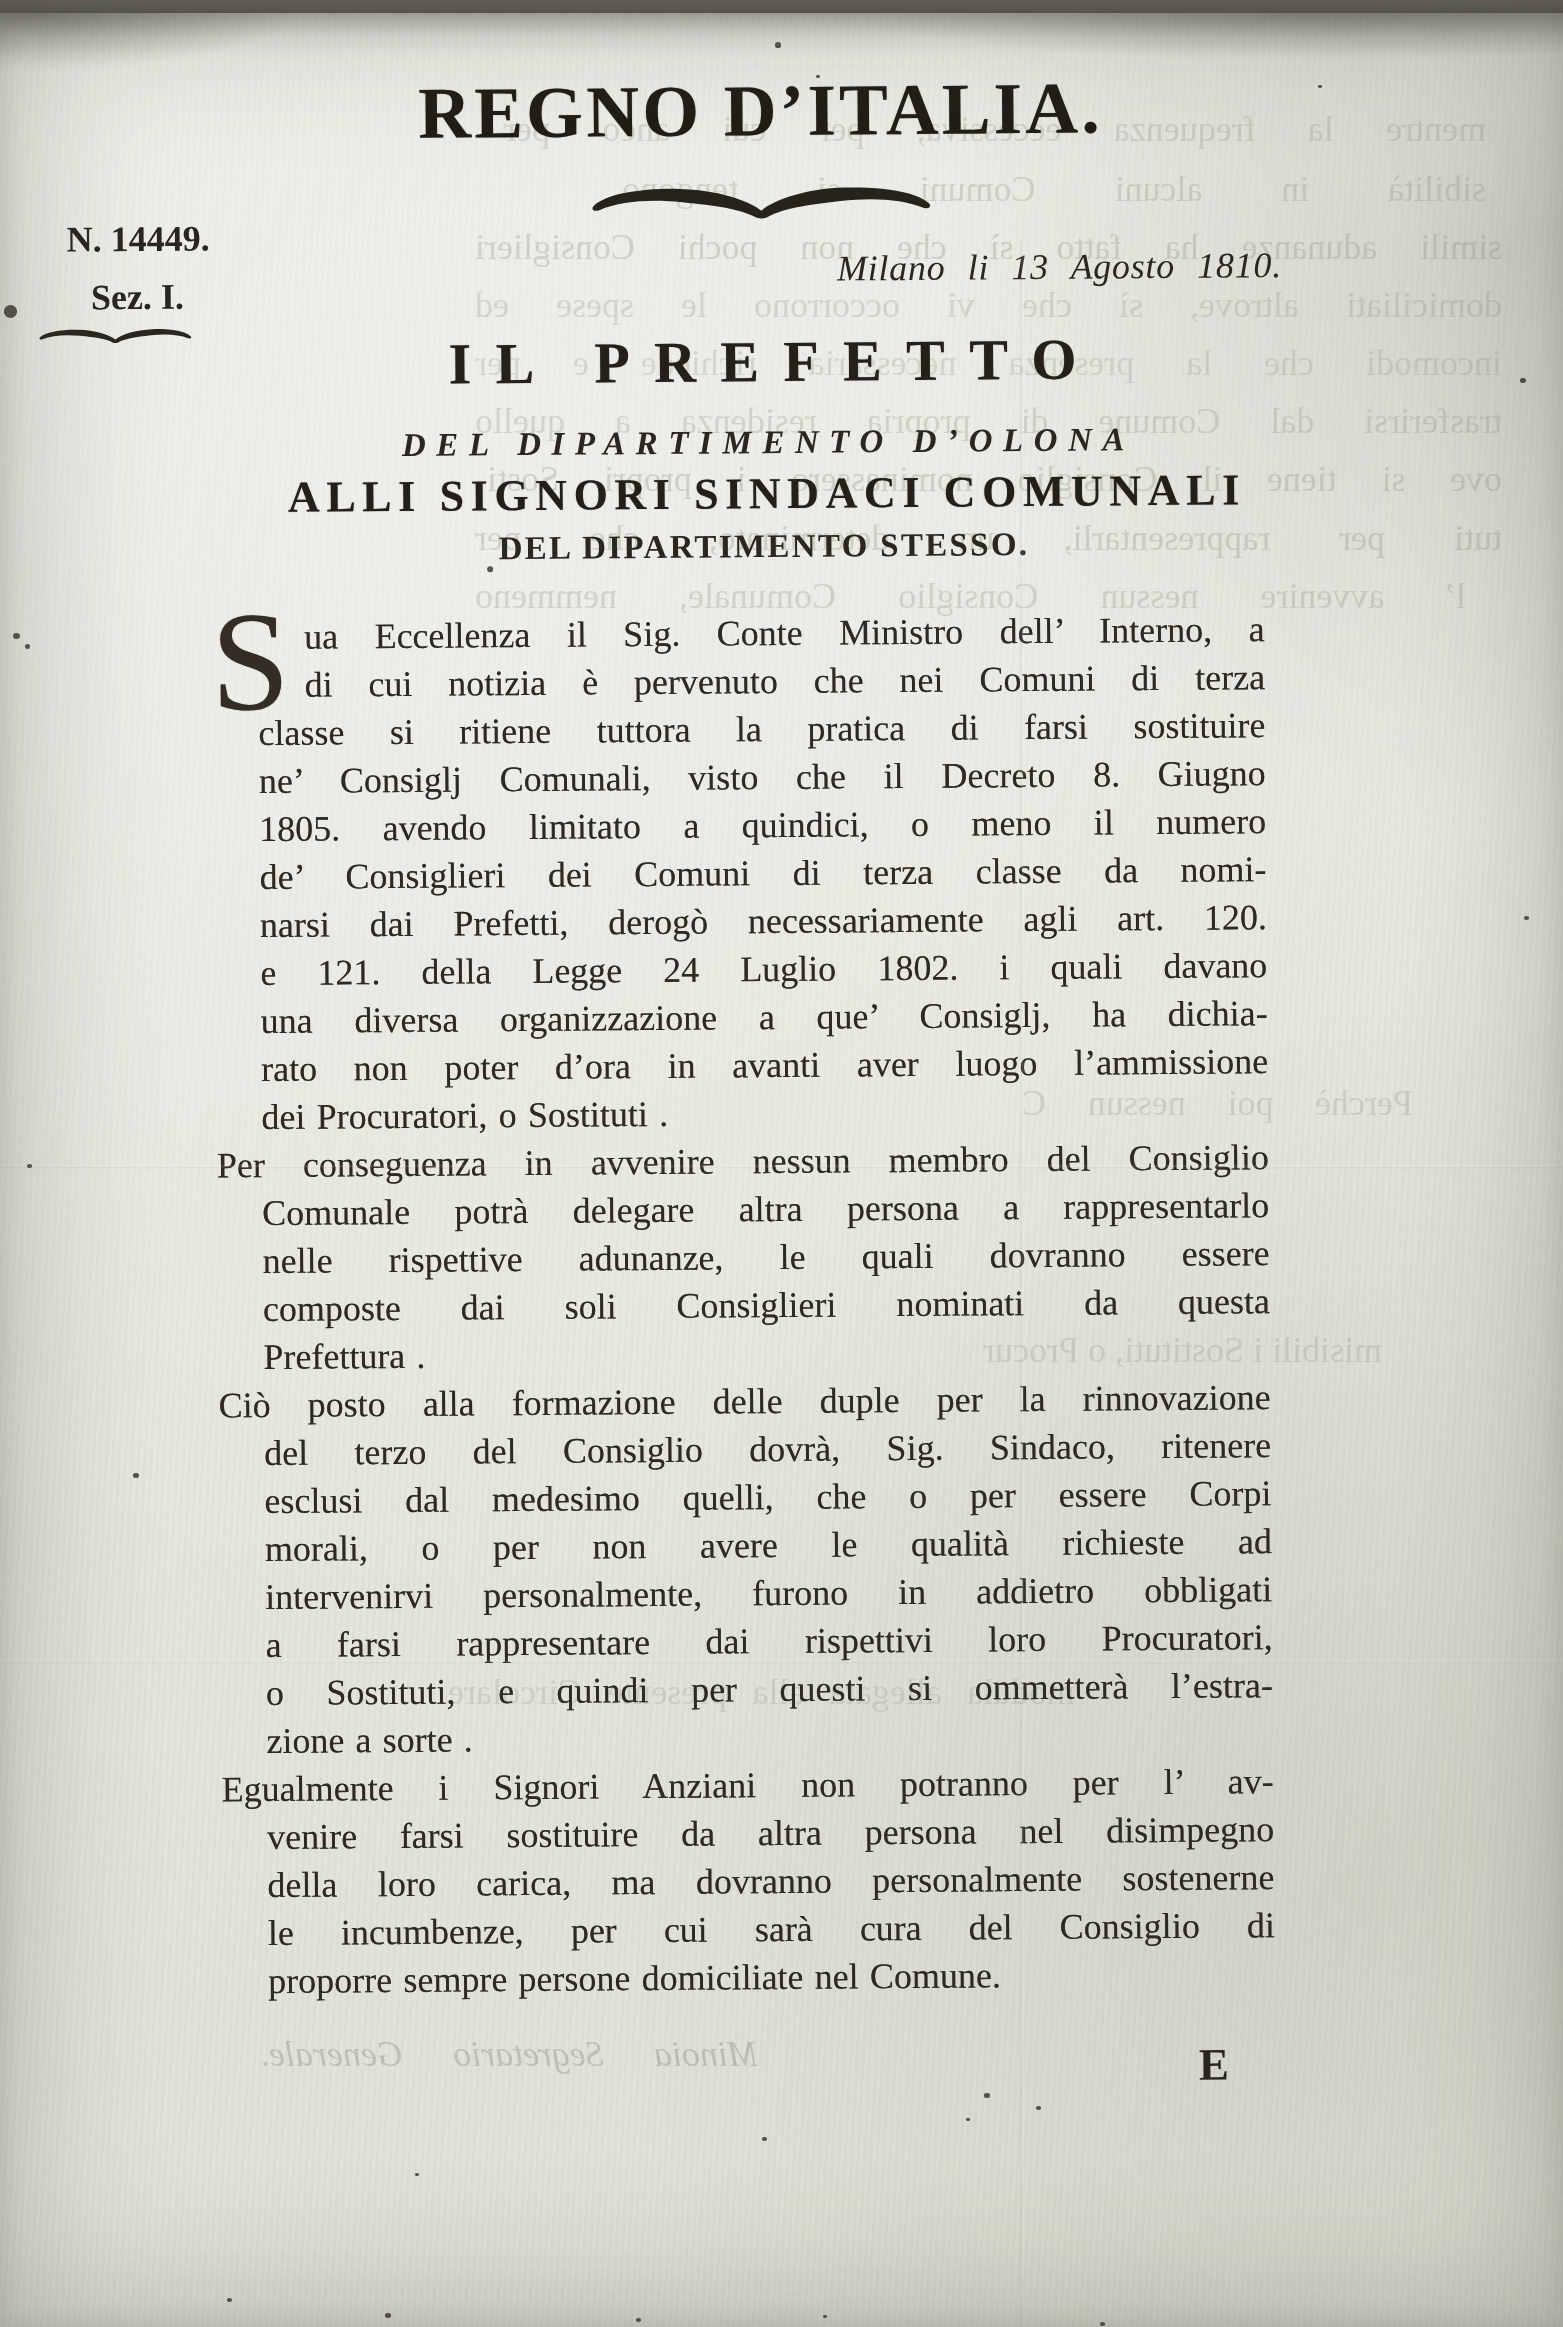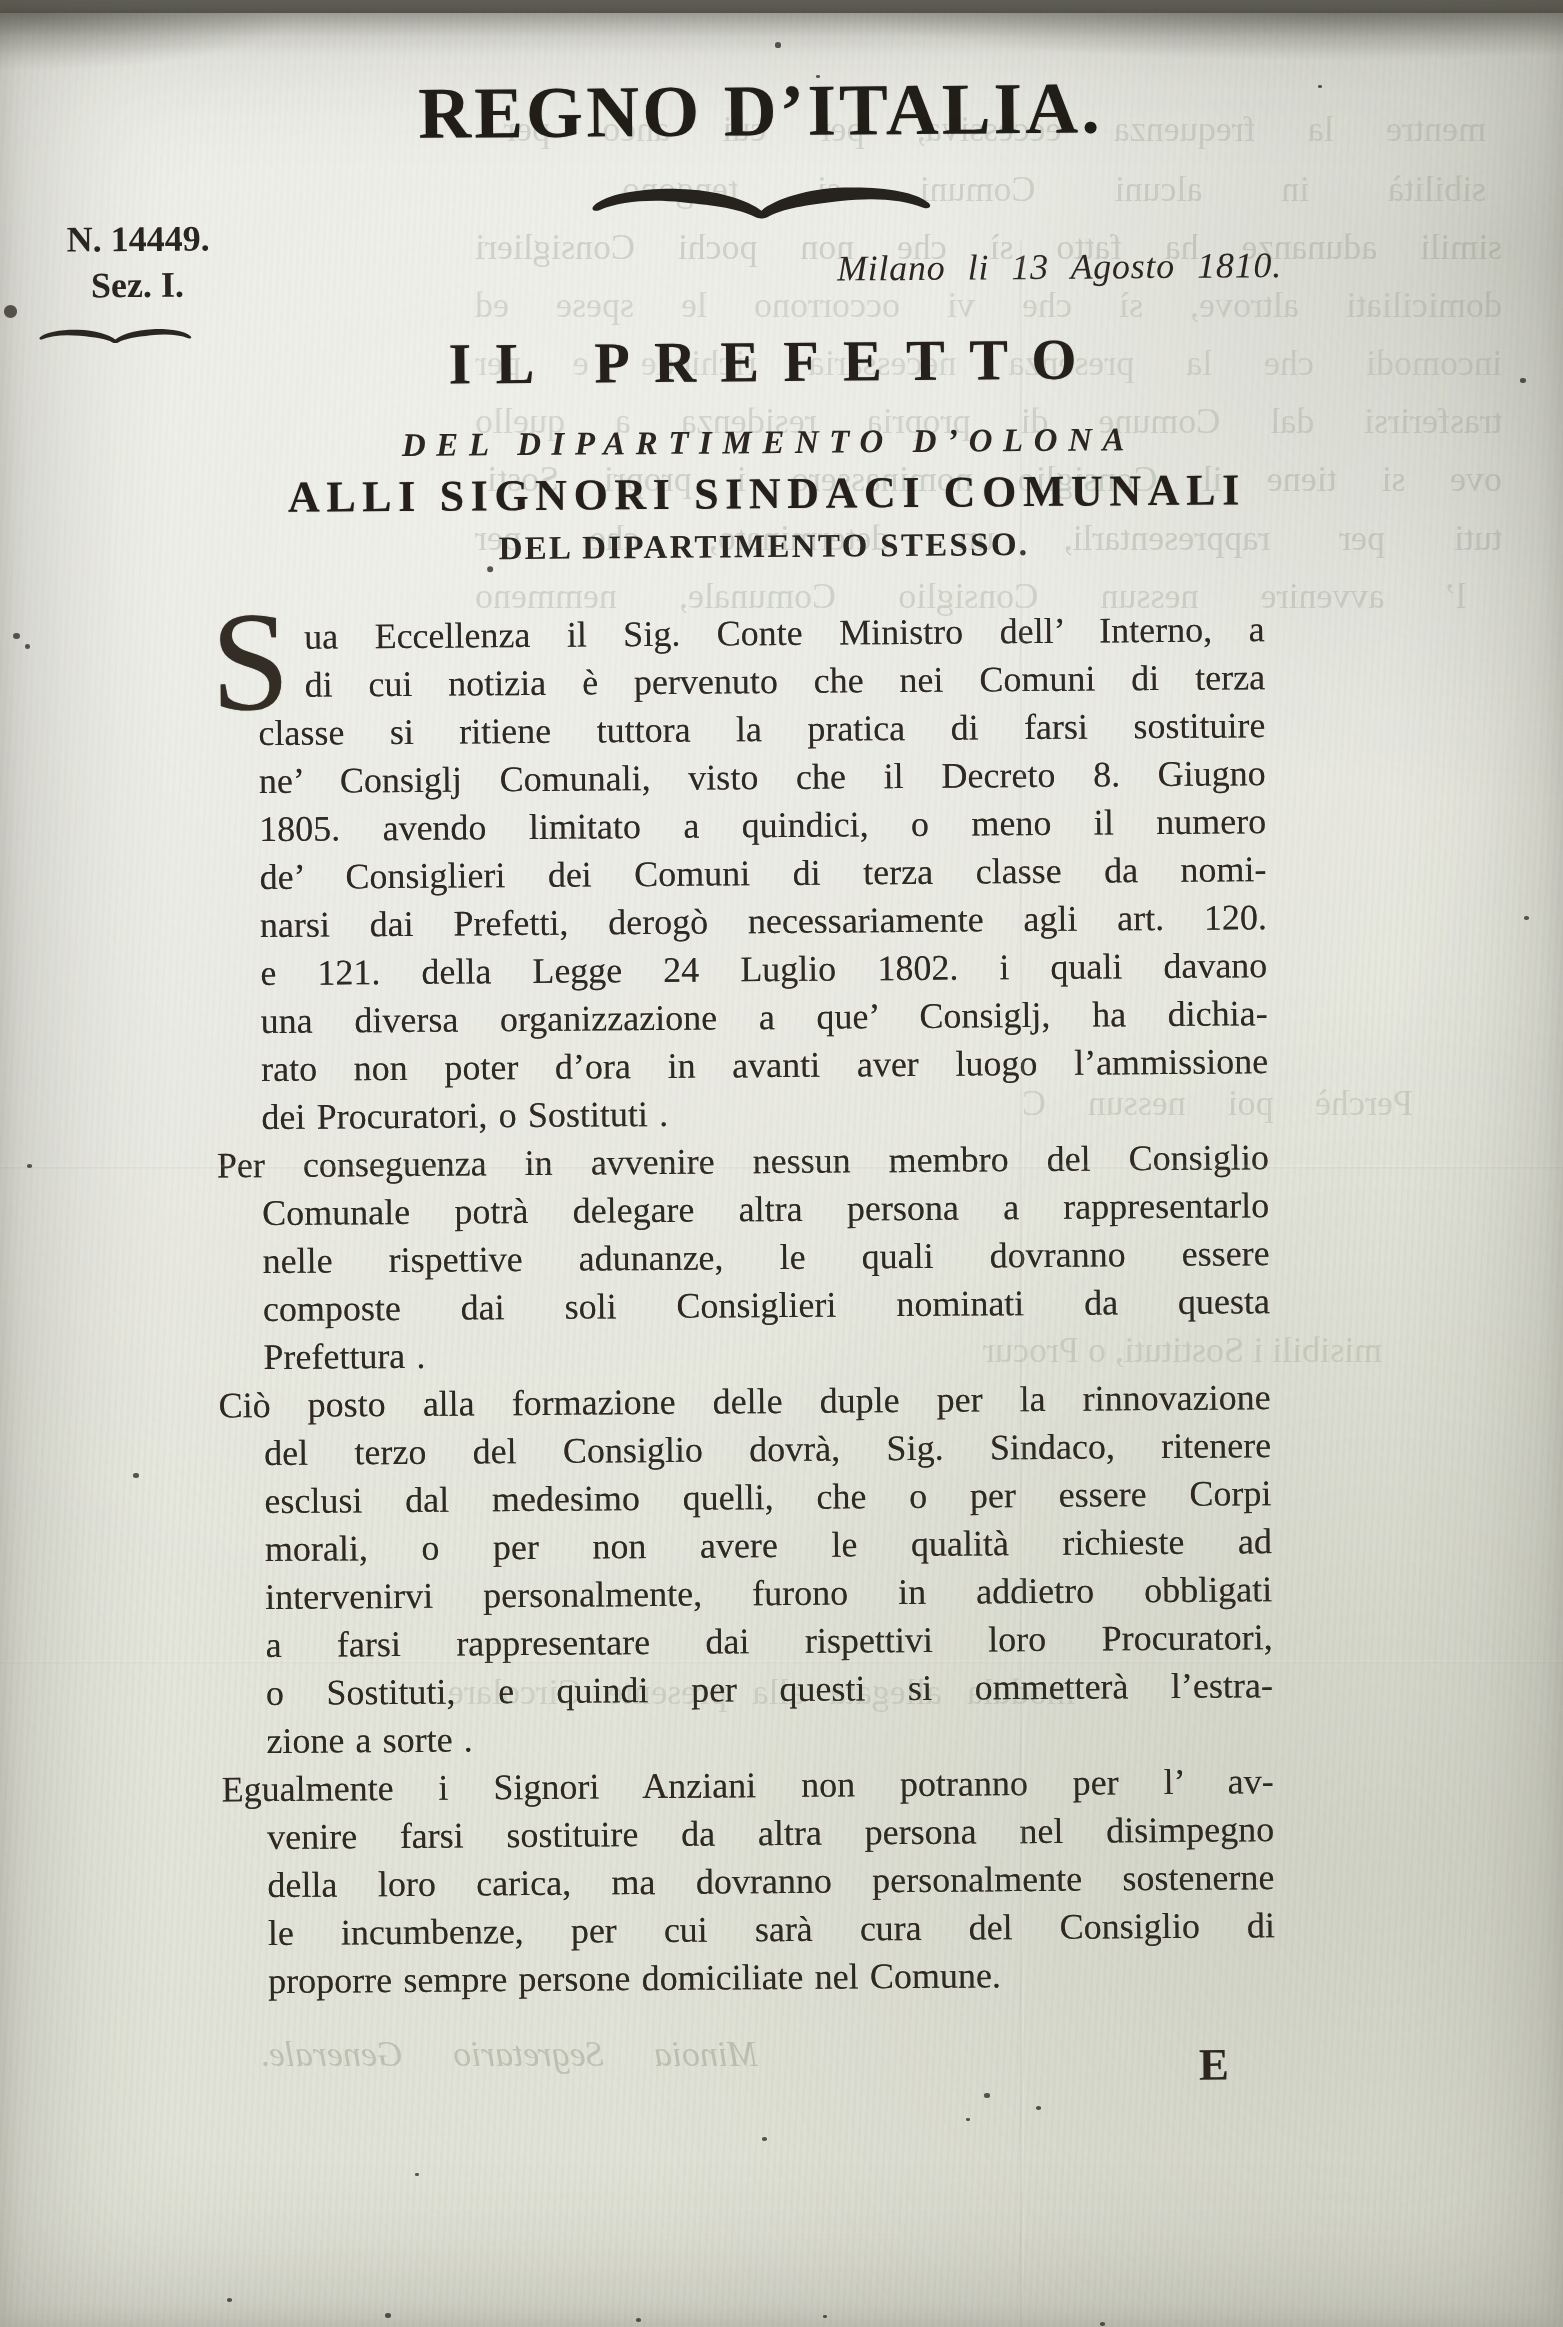--- a/index.html
+++ b/index.html
@@ -56,21 +56,21 @@
   .alli{
     top:455px;font-size:44px;font-weight:bold;letter-spacing:0.15em;
     color:#241f19;text-shadow:0 0 0.9px rgba(33,29,23,0.5);white-space:nowrap;text-indent:0.15em;
   }
   .stesso{
     top:515px;font-size:33px;font-weight:bold;letter-spacing:0.07em;
     color:#2b261f;white-space:nowrap;
   }
   .refblock{position:absolute;left:0;top:0;}
   .ref-num{position:absolute;left:78px;top:200px;font-size:36px;font-weight:bold;color:#2a2520;white-space:nowrap;}
-  .sez{position:absolute;left:102px;top:246px;font-size:36px;font-weight:bold;color:#2a2520;white-space:nowrap;}
+  .sez{position:absolute;left:102px;top:258px;font-size:36px;font-weight:bold;color:#2a2520;white-space:nowrap;}
   .flourish-small{position:absolute;left:45px;top:305px;}
   .dateline{
     position:absolute;left:846px;top:235px;width:447px;text-align:right;
     font-style:italic;font-size:36px;color:#2b261f;white-space:nowrap;
     letter-spacing:0.02em;word-spacing:0.35em;
   }
   .stray-dot{position:absolute;left:496px;top:551px;width:6.4px;height:6.4px;border-radius:50%;background:#332d25;opacity:.8;}
   
   .bodytext{position:absolute;left:266px;top:596px;width:1007px;font-size:36px;line-height:48px;}
   .line{

